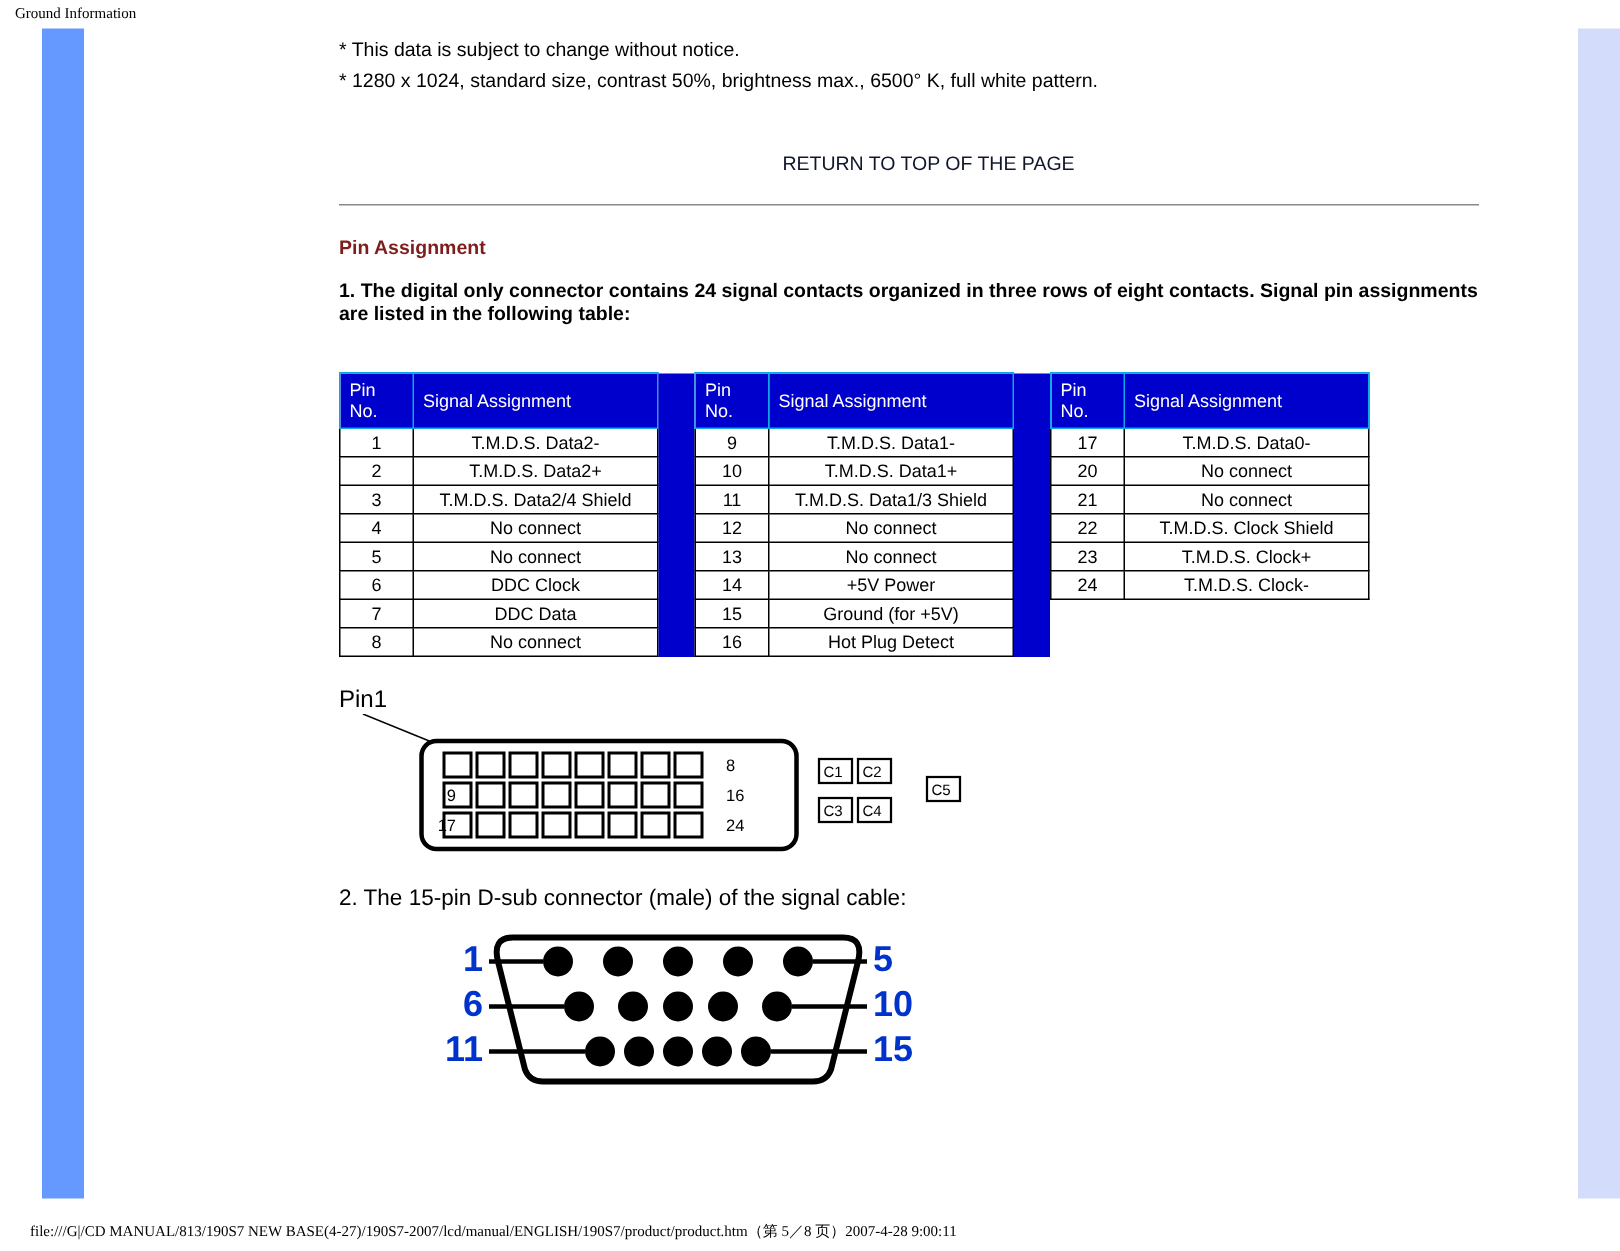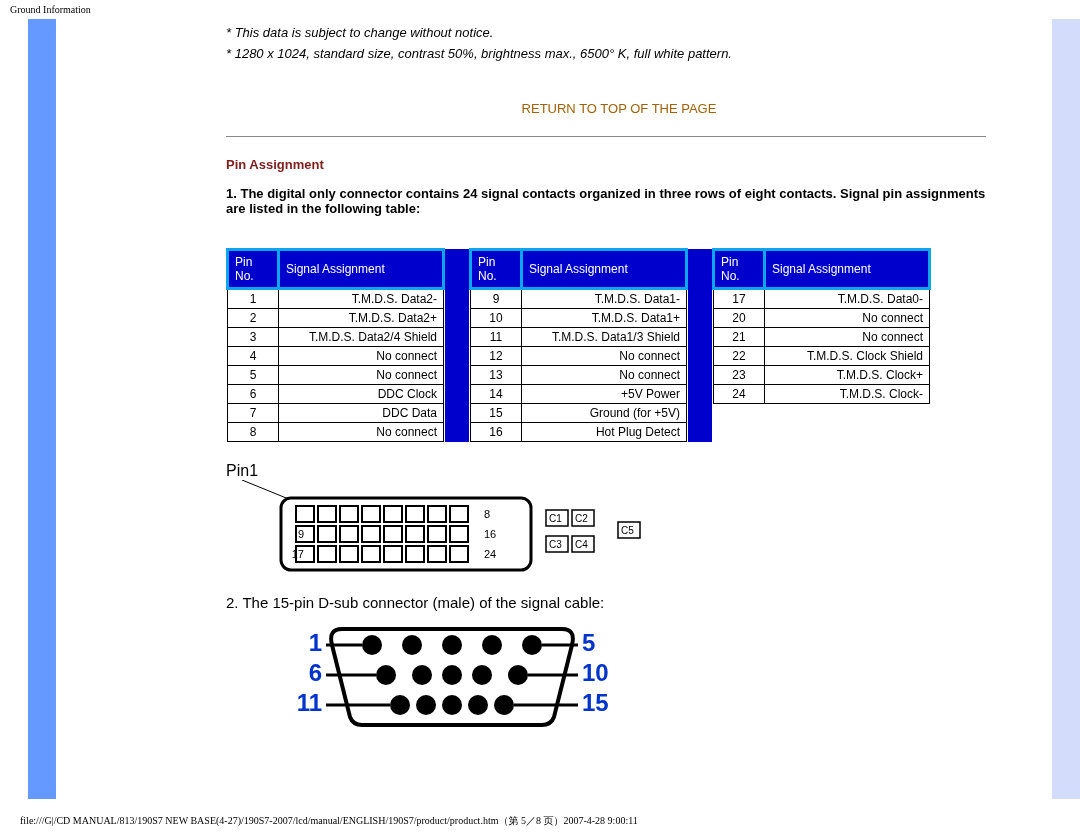--- a/index.html
+++ b/index.html
@@ -32,26 +32,25 @@
     flex: 1;
     padding: 0 40px 20px 170px;
     position: relative;
   }
   .right-rail {
     width: 28px;
     background: #d4dcfc;
     min-height: 780px;
   }
   .note {
-    font-style: italic;
     font-size: 13px;
     margin: 6px 0;
   }
   .return-link {
-    color: #a16207;
+    color: #0f172a;
     font-size: 13px;
     text-align: center;
     margin: 40px auto 20px auto;
     cursor: pointer;
   }
   hr.sep {
     border: none;
     border-top: 1px solid #888;
     margin: 10px 0 20px 0;
     max-width: 760px;
@@ -83,26 +82,26 @@
     border-collapse: collapse;
     font-size: 12px;
     margin-top: 18px;
   }
   table.pin-table th {
     background: #0000cc;
     color: #fff;
     font-weight: normal;
     text-align: left;
     padding: 4px 6px;
-    border: 3px solid #0ea5e9;
+    border: 1px solid #0ea5e9;
   }
   table.pin-table td {
     border: 1px solid #000;
     padding: 2px 6px;
-    text-align: right;
+    text-align: center;
   }
   table.pin-table td.pinno {
     text-align: center;
     width: 36px;
   }
   table.pin-table th.pinno-h {
     width: 36px;
   }
   .signal-col { min-width: 150px; }
   .pin1-label {

